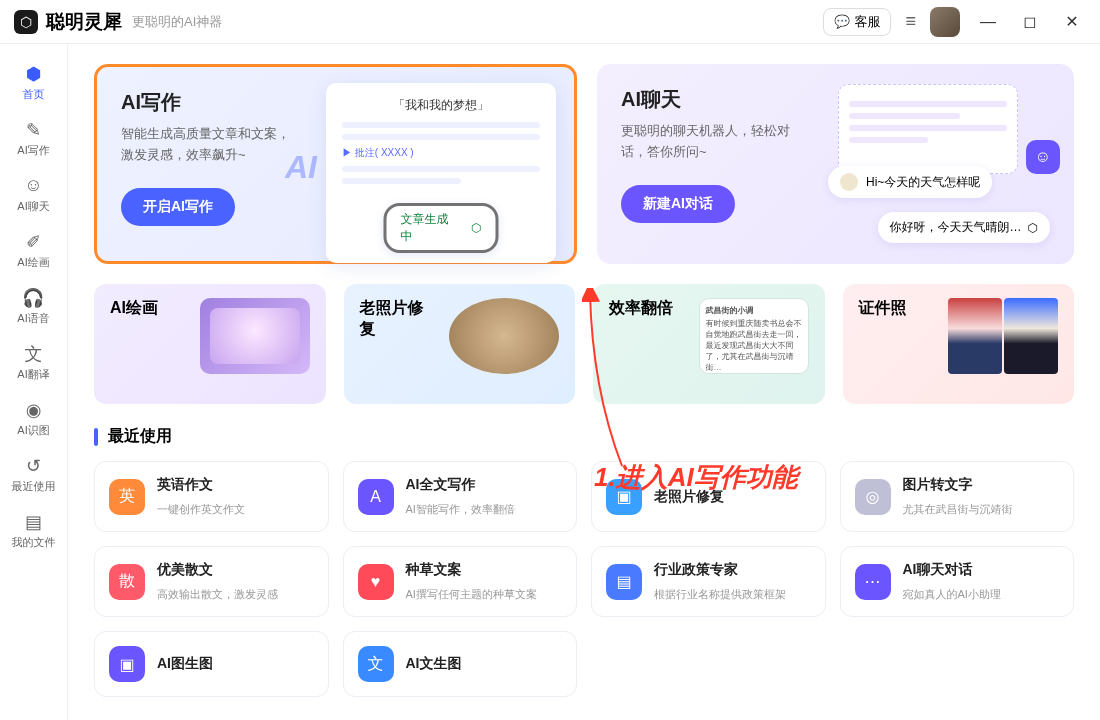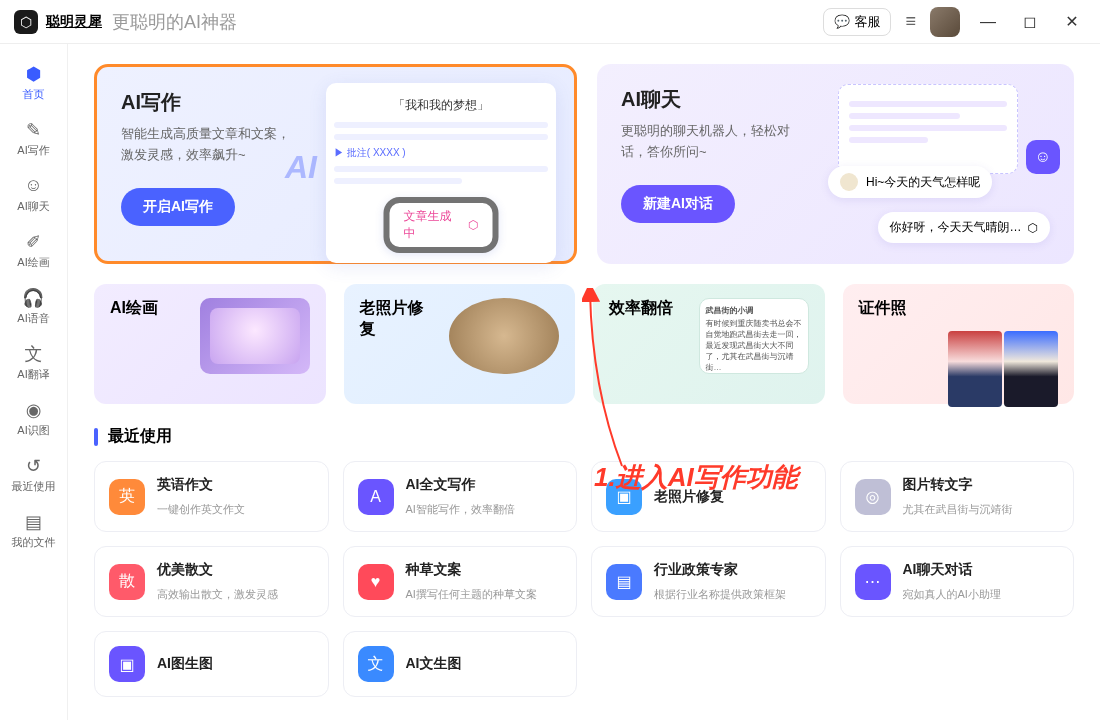--- a/index.html
+++ b/index.html
@@ -1,22 +1,22 @@
 <!DOCTYPE html>
 <html><head>
 <meta charset="utf-8">
 <style>
 * { margin:0; padding:0; box-sizing:border-box; font-family:"Microsoft YaHei","PingFang SC",sans-serif; }
 body { width:1100px; height:720px; background:#fff; overflow:hidden; position:relative; }
 
 
 .titlebar { height:44px; display:flex; align-items:center; padding:0 14px; border-bottom:1px solid #eee; }
 .logo { width:24px; height:24px; background:#1a1a1a; border-radius:6px; display:flex; align-items:center; justify-content:center; color:#fff; font-size:14px; }
-.app-name { font-weight:700; font-size:14px; margin-left:8px;text-decoration:underline; }
-.app-sub { color:#999; font-size:18px; margin-left:10px; }
+.app-name { font-weight:700; font-size:19px; margin-left:8px; }
+.app-sub { color:#999; font-size:13px; margin-left:10px; }
 .titlebar-right { margin-left:auto; display:flex; align-items:center; gap:14px; }
 .kefu { border:1px solid #ddd; border-radius:8px; padding:4px 10px; display:flex; align-items:center; gap:4px; font-size:13px; cursor:pointer; }
 .hamburger { font-size:18px; color:#666; cursor:pointer; }
 .avatar { width:30px; height:30px; border-radius:8px; background:linear-gradient(135deg,#8a7a6a,#5a4a3a); }
 .winbtn { width:28px; text-align:center; font-size:16px; color:#333; cursor:pointer; }
 
 
 .shell { display:flex; height:676px; }
 .sidebar { width:68px; border-right:1px solid #f0f0f0; display:flex; flex-direction:column; align-items:center; padding-top:12px; gap:4px; }
 .side-item { width:60px; height:52px; display:flex; flex-direction:column; align-items:center; justify-content:center; gap:2px; border-radius:10px; cursor:pointer; font-size:11px; color:#666; }
@@ -29,47 +29,47 @@
 .hero { flex:1; border-radius:14px; padding:22px 22px 22px 24px; position:relative; height:200px; display:flex; }
 .hero-write { background:linear-gradient(135deg,#eef1ff,#e6ebff); border:3px solid #ff8a2a; }
 .hero-chat { background:linear-gradient(135deg,#f3effe,#ece6ff); }
 .hero-title { font-size:20px; font-weight:700; color:#222; margin-bottom:8px; }
 .hero-desc { font-size:13px; color:#666; line-height:1.6; max-width:175px; }
 .hero-btn { margin-top:22px; background:#4a62ff; color:#fff; border:none; border-radius:22px; padding:10px 22px; font-size:14px; font-weight:600; cursor:pointer; }
 .hero-left { width:200px; }
 .hero-right { flex:1; position:relative; }
 
 
-.doc-mock { position:absolute; right:-4px; top:-6px; width:230px; height:180px; background:#fff; border-radius:10px; box-shadow:0 4px 18px rgba(80,100,200,.12); padding:14px 8px; }
+.doc-mock { position:absolute; right:-4px; top:-6px; width:230px; height:180px; background:#fff; border-radius:10px; box-shadow:0 4px 18px rgba(80,100,200,.12); padding:14px 16px; }
 .doc-title { font-size:12px; color:#333; text-align:center; margin-bottom:8px; }
 .doc-line { height:6px; background:#eef0ff; border-radius:3px; margin:6px 0; }
 .doc-line.short { width:60%; }
 .doc-note { font-size:10px; color:#5a6cff; margin-top:6px; }
-.doc-status { position:absolute; bottom:10px; left:50%; transform:translateX(-50%); background:#fff; border:6px solid #737373; border-radius:16px; padding:5px 14px; font-size:12px; color:#ec4899; box-shadow:0 2px 8px rgba(80,100,200,.15); display:flex; align-items:center; gap:12px; }
+.doc-status { position:absolute; bottom:10px; left:50%; transform:translateX(-50%); background:#fff; border:3px solid #737373; border-radius:16px; padding:5px 14px; font-size:12px; color:#15803d; box-shadow:0 2px 8px rgba(80,100,200,.15); display:flex; align-items:center; gap:12px; }
 .ai-badge { position:absolute; left:-36px; top:60px; font-size:32px; font-weight:800; font-style:italic; color:#7a8cff; opacity:.55; }
 
 
 .chat-mock { position:absolute; right:-6px; top:-2px; width:230px; height:180px; }
 .chat-win { width:180px; height:90px; background:#fff; border:1px dashed #c8c4ff; border-radius:10px; padding:10px; position:absolute; top:0; left:10px; }
 .chat-line { height:6px; background:#eee7ff; border-radius:3px; margin:6px 0; }
 .bubble { background:#fff; border-radius:16px; padding:7px 12px; font-size:12px; box-shadow:0 2px 8px rgba(100,80,200,.12); position:absolute; display:flex; align-items:center; gap:6px; }
 .bubble.b1 { top:82px; left:0;gap:8px; }
 .bubble.b2 { top:128px; right:8px; }
 .chat-fab { position:absolute; right:-2px; top:56px; width:34px; height:34px; background:#6a55ff; border-radius:10px; display:flex; align-items:center; justify-content:center; color:#fff; font-size:16px; }
 .mini-icon { width:18px;height:18px;border-radius:50%;background:#f0e6d0;display:inline-block; }
 
 
 .tiles { display:flex; gap:18px; margin-top:20px; }
 .tile { flex:1; height:120px; border-radius:12px; padding:14px 16px; display:flex; gap:12px; cursor:pointer; }
 .tile-title { font-size:16px; font-weight:700; }
 .tile-img { width:110px; height:76px; border-radius:10px; margin-left:auto; flex-shrink:0; }
 .tile1 { background:linear-gradient(135deg,#f2ecff,#ece4ff); }
 .tile2 { background:linear-gradient(135deg,#e8f2ff,#dfeeff); }
 .tile3 { background:linear-gradient(135deg,#e6f7f0,#dff3ee); }
-.tile4 { background:linear-gradient(135deg,#ffeef0,#ffe7e6);flex-direction:column; }
+.tile4 { background:linear-gradient(135deg,#ffeef0,#ffe7e6); }
 .img-paint { background:linear-gradient(135deg,#a080e0,#d4b8f8); position:relative; overflow:hidden; }
 .img-paint::after{content:"";position:absolute;inset:10px;background:radial-gradient(circle at 50% 40%,#fce8ff,#c8a4f0);border-radius:8px;}
 .img-photo { background:radial-gradient(circle,#d6b890,#9a7a52); border-radius:50%; position:relative; }
 .img-doc { background:#fff; border:1px solid #cfe8df; padding:6px; font-size:8px; color:#555; overflow:hidden; }
 .img-id { display:flex; gap:2px; }
 .img-id > div { flex:1; border-radius:4px; }
 .id-r { background:linear-gradient(#c94040,#f8dcdc 40%,#2a3a66 60%); }
 .id-b { background:linear-gradient(#3a6cff,#f0e8dc 40%,#1a1a2a 60%); }
 
 

